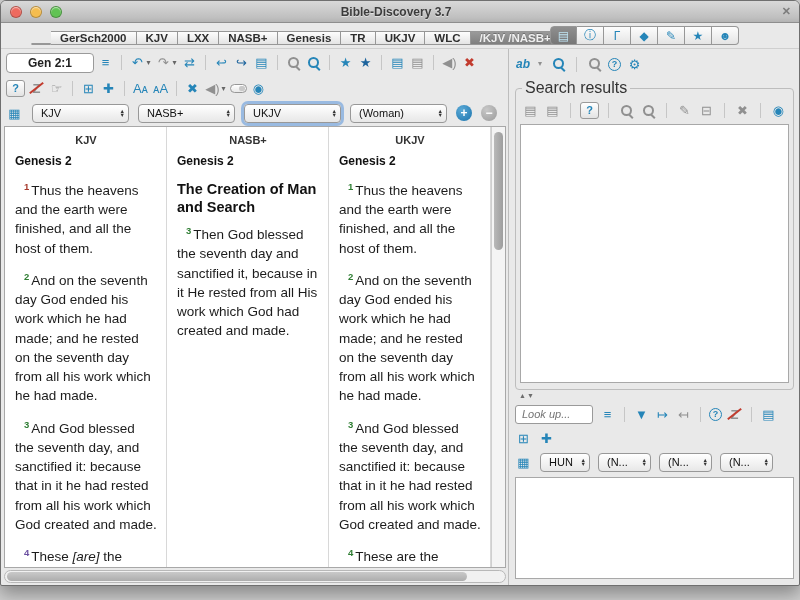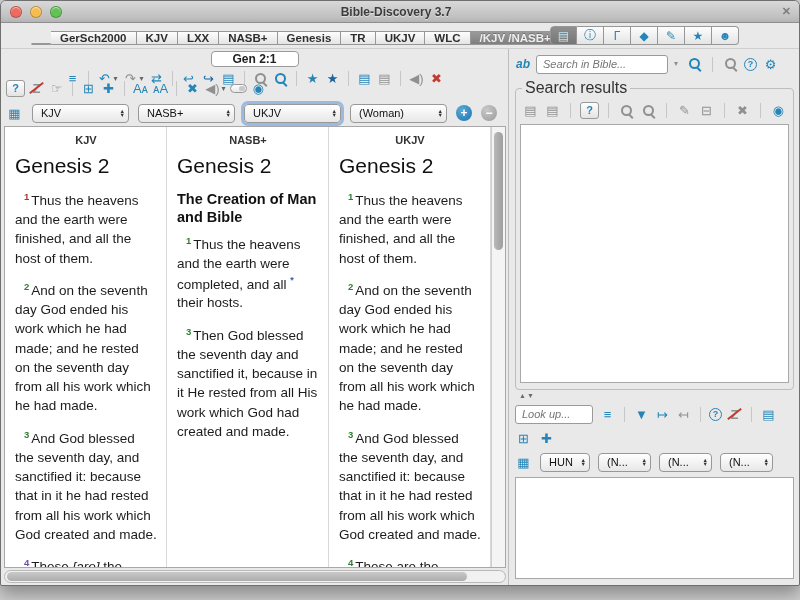--- a/index.html
+++ b/index.html
@@ -39,21 +39,21 @@
   .iseg .itab:last-child { border-radius:0 4px 4px 0; }
   .iseg .itab.active { background:linear-gradient(#8f8f8f,#767676); color:#bfe3f2; }
 
   
   .panes { flex:1; display:flex; min-height:0; }
   .left { width:508px; flex:0 0 508px; display:flex; flex-direction:column; border-right:1px solid #bdbdbd; }
   .right { flex:1; display:flex; flex-direction:column; padding:1px 5px 6px 6px; min-width:0; }
 
   
   .trow { display:flex; align-items:center; gap:3px; padding:2px 5px; }
-  .r1 { height:27px;flex-direction:column; } .r2 { height:25px; } .r3 { height:24px; gap:9px; }
+  .r1 { height:27px; } .r2 { height:25px; } .r3 { height:24px; gap:9px; }
   .ref { width:88px; height:20px; border:1px solid #9a9a9a; border-radius:4px; background:#fff;
     font-size:12px; font-weight:bold; text-align:center; color:#222;
     font-family:"Liberation Sans", sans-serif; }
   .ic { min-width:17px; height:17px; display:inline-flex; align-items:center; justify-content:center;
     font-size:13px; line-height:1; }
   .t-b{color:#2585b8;} .t-b2{color:#1c639c;} .t-g{color:#909090;} .t-r{color:#c23b2e;}
   .small { font-size:8px; min-width:7px; margin-left:-4px; color:#666; }
   .boxed { background:linear-gradient(#fff,#e3e3e3); border:1px solid #9a9a9a; border-radius:3px;
     width:19px; height:17px; font-size:11px; font-weight:bold; }
   .circled { border:1.5px solid currentColor; border-radius:50%; min-width:13px; width:13px; height:13px;
@@ -84,21 +84,21 @@
   .sel .val { overflow:hidden; text-overflow:ellipsis; }
   .sel .arr { margin-left:auto; padding-left:5px; display:flex; flex-direction:column; font-size:5.5px;
     line-height:4.5px; color:#333; }
 
   
   .bible-wrap { flex:1; min-height:0; position:relative; background:#fff;
     border:1px solid #a8a8a8; margin:1px 2px 0 3px; overflow:hidden; padding-right:14px; }
   .bible { display:flex; height:100%; }
   .bcol { flex:1; min-width:0; padding:5px 9px 0 10px; border-right:1px solid #d8d8d8; overflow:hidden; }
   .bhdr { text-align:center; font-size:11px; font-weight:bold; color:#333; margin:2px 0 4px; }
-  .btitle { font-size:21px; font-weight:normal; color:#111; margin:8px 0 12px; }
+  .btitle { font-size:12px; font-weight:bold; color:#111; margin:8px 0 12px; }
   .bsub { font-size:14.5px; font-weight:bold; color:#111; margin:12px 0 8px; line-height:1.25; }
   .verse { font-size:13.5px; line-height:1.43; color:#1c1c1c; margin-bottom:12px; text-indent:9px; }
   .vn { font-size:9.5px; vertical-align:35%; font-weight:bold; margin-right:2px; }
   sup.nm { font-size:9px; color:#3f51b5; font-weight:bold; }
   .vscroll { position:absolute; right:0; top:0; bottom:0; width:14px; background:#f4f4f4;
     border-left:1px solid #cfcfcf; }
   .vthumb { position:absolute; left:2px; top:5px; width:9px; height:118px; border-radius:5px;
     background:linear-gradient(90deg,#b9b9b9,#9e9e9e); }
   .hscroll { height:13px; flex:0 0 13px; margin:2px 2px 2px 3px; border:1px solid #b8b8b8;
     border-radius:7px; background:#f1f1f1; position:relative; }
@@ -257,22 +257,21 @@
               <div class="bhdr">KJV</div>
               <div class="btitle">Genesis 2</div>
               <p class="verse"><span class="vn" style="color:#a6392c">1</span>Thus the heavens and the earth were finished, and all the host of them.</p>
               <p class="verse"><span class="vn" style="color:#2e7d32">2</span>And on the seventh day God ended his work which he had made; and he rested on the seventh day from all his work which he had made.</p>
               <p class="verse"><span class="vn" style="color:#2e7d32">3</span>And God blessed the seventh day, and sanctified it: because that in it he had rested from all his work which God created and made.</p>
               <p class="verse"><span class="vn" style="color:#6a4fa0">4</span>These <i>[are]</i> the generations of the heavens and of the</p>
             </div>
             <div class="bcol">
               <div class="bhdr">NASB+</div>
               <div class="btitle">Genesis 2</div>
-              <div class="bsub">The Creation of Man and Bible</div>
-              <p class="verse"><span class="vn" style="color:#2e7d32">1</span>Thus the heavens and the earth were completed, and all <sup class="nm">*</sup> their hosts.</p>
+              <div class="bsub">The Creation of Man and Search</div>
               <p class="verse"><span class="vn" style="color:#2e7d32">3</span>Then God blessed the seventh day and sanctified it, because in it He rested from all His work which God had created and made.</p>
             </div>
             <div class="bcol">
               <div class="bhdr">UKJV</div>
               <div class="btitle">Genesis 2</div>
               <p class="verse"><span class="vn" style="color:#2e7d32">1</span>Thus the heavens and the earth were finished, and all the host of them.</p>
               <p class="verse"><span class="vn" style="color:#2e7d32">2</span>And on the seventh day God ended his work which he had made; and he rested on the seventh day from all his work which he had made.</p>
               <p class="verse"><span class="vn" style="color:#2e7d32">3</span>And God blessed the seventh day, and sanctified it: because that in it he had rested from all his work which God created and made.</p>
               <p class="verse"><span class="vn" style="color:#2e7d32">4</span>These are the generations of the heavens and of the</p>
             </div>
@@ -282,21 +281,20 @@
         </div>
       </div>
       <div class="hscroll">
         <div class="hthumb"></div>
       </div>
     </div>
 
     <div class="right">
       <div class="srow">
         <span class="ab">ab</span>
-        <input class="sfield" placeholder="Search in Bible..." style="">
         <span class="ic t-g" style="font-size:8px;min-width:8px;">▾</span>
         <span id="searchicons" style="display:flex;align-items:center;gap:5px;margin-left:2px;">
             <span class="ic t-b">
               <span class="mag"></span>
             </span>
             <span class="sep"></span>
             <span class="ic t-g">
               <span class="mag"></span>
             </span>
             <span class="ic t-b circled">?</span>

